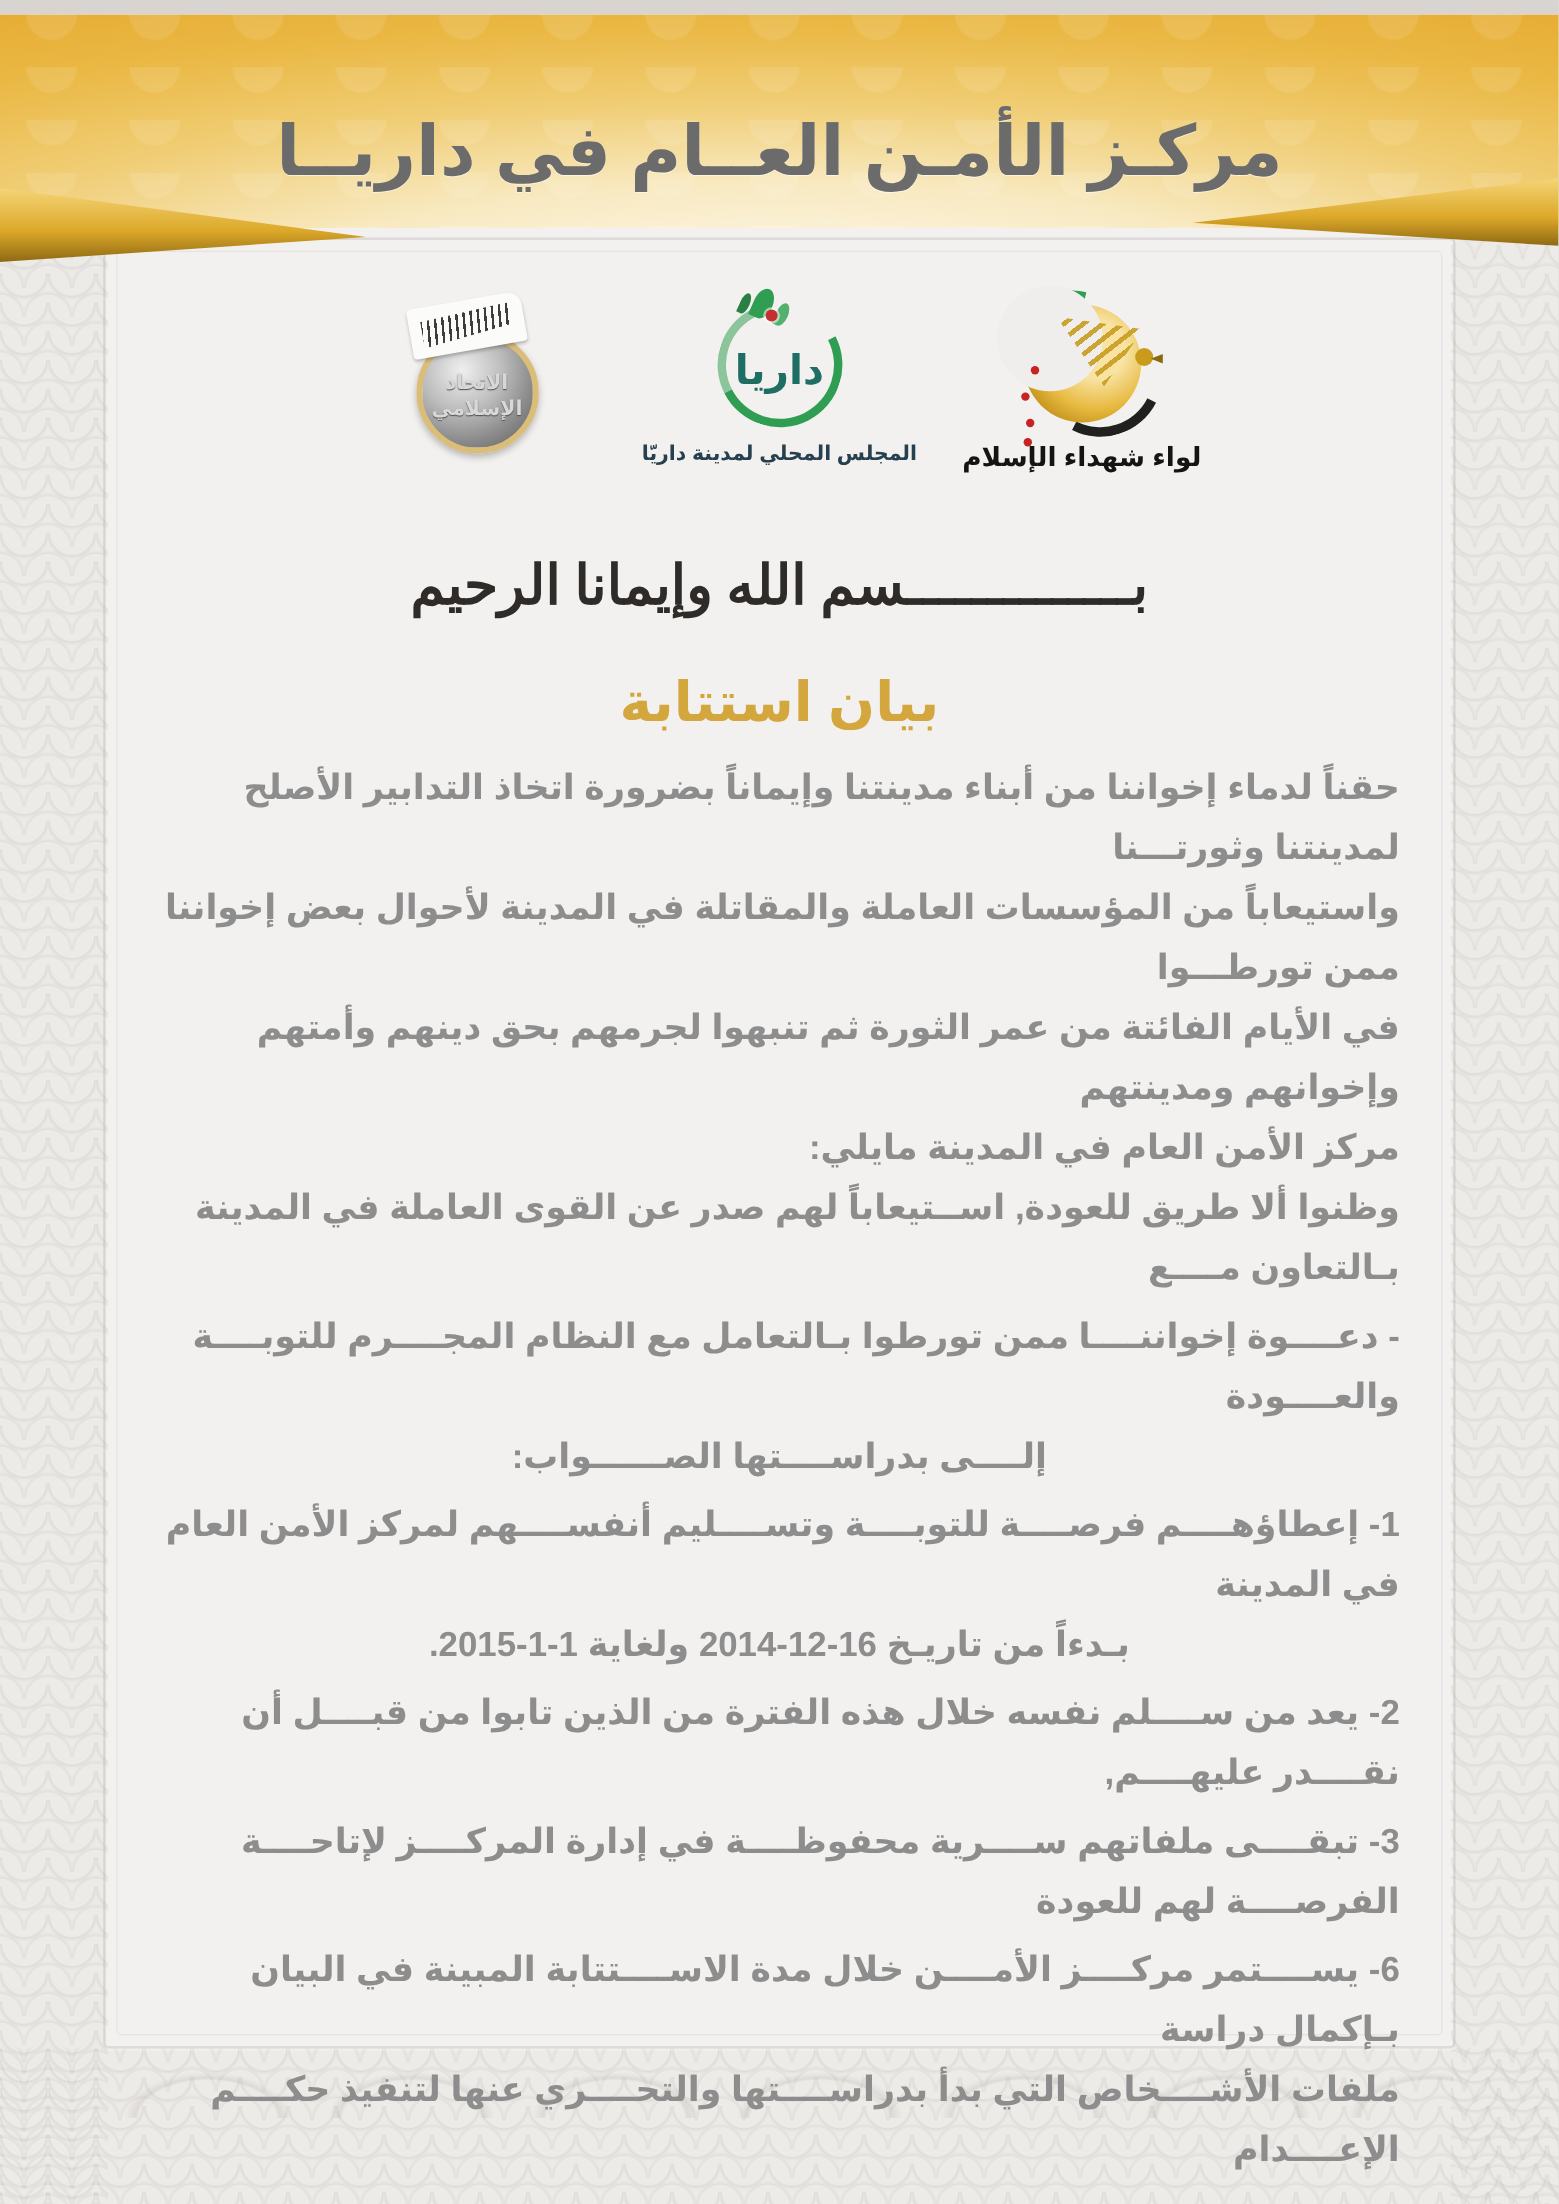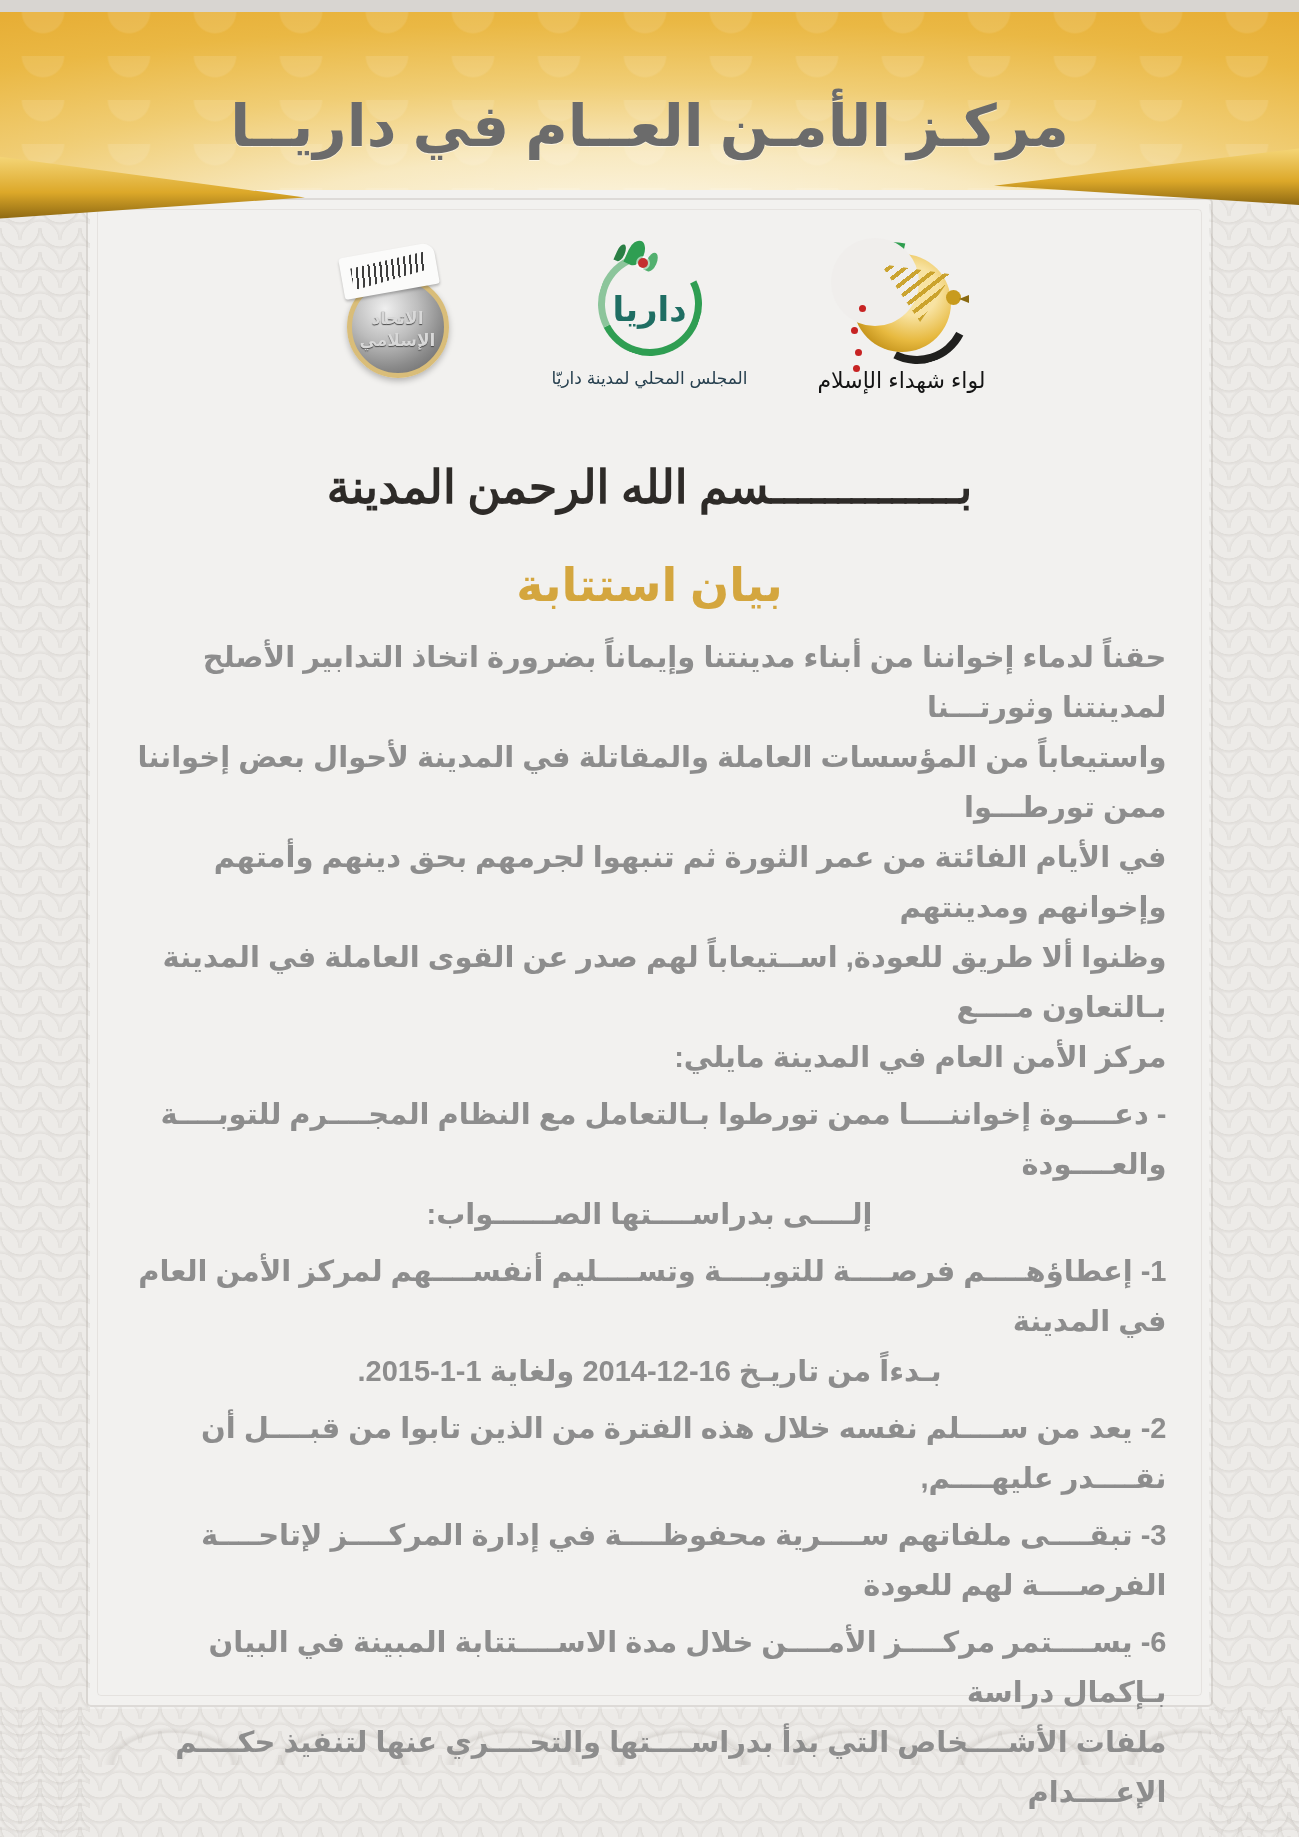--- a/index.html
+++ b/index.html
@@ -38,21 +38,21 @@
   .swoosh-right { right:0; bottom:-20px; width:305px; height:64px; transform:scaleX(-1);
     background:linear-gradient(180deg,#f6d87c 0%, #dca829 55%, #7e5c0e 100%);
     clip-path:polygon(0 4%, 0 92%, 100% 62%); }
   .band-title { position:absolute; left:0; right:0; top:80px; text-align:center;
     font-size:58px; font-weight:bold; color:#6b6b6b; letter-spacing:1px;
     text-shadow:0 1px 0 rgba(255,255,255,.55); }
   
   .logos { position:relative; z-index:2; display:flex; justify-content:center;
     align-items:flex-start; gap:52px; margin-top:58px; height:172px; }
   .logo { display:flex; flex-direction:column; align-items:center; width:200px; }
-  .logo-caption { margin-top:8px; font-weight:normal; white-space:nowrap; }
+  .logo-caption { margin-top:8px; font-weight:bold; white-space:nowrap; }
   .caption-shuhada { font-size:22px; color:#141414; letter-spacing:-1px; }
   .caption-council { font-size:17px; color:#27404f; }
   
   .bird { position:relative; width:130px; height:112px; }
   .arc-green { position:absolute; left:-4px; top:-6px; width:118px; height:118px; border-radius:50%;
     border:8px solid transparent; border-top-color:#2f9e4f; transform:rotate(-32deg); }
   .arc-black { position:absolute; right:-2px; bottom:-4px; width:104px; height:104px; border-radius:50%;
     border:8px solid transparent; border-bottom-color:#20201e; transform:rotate(-18deg); }
   .bird-swoosh { position:absolute; left:16px; top:6px; width:98px; height:98px; border-radius:50%;
     background:radial-gradient(circle at 62% 38%, #f8e3a2 0 28%, #e7b93f 58%, #b8860f 85%); }
@@ -150,30 +150,30 @@
         <div class="union-orb"></div>
         <div class="union-flag">
           <div class="flag-script"></div>
         </div>
         <div class="union-text">الاتحاد
 الإسلامي</div>
       </div>
     </div>
   </div>
 
-  <div class="basmala">بــــــــــــــسم الله الرحمن المدينة</div>
+  <div class="basmala">بــــــــــــــسم الله وإيمانا الرحيم</div>
 
   <h2 class="statement-heading">بيان استتابة</h2>
 
   <div class="content">
     <p class="line">حقناً لدماء إخواننا من أبناء مدينتنا وإيماناً بضرورة اتخاذ التدابير الأصلح لمدينتنا وثورتـــنا</p>
     <p class="line">واستيعاباً من المؤسسات العاملة والمقاتلة في المدينة لأحوال بعض إخواننا ممن تورطـــوا</p>
     <p class="line">في الأيام الفائتة من عمر الثورة ثم تنبهوا لجرمهم بحق دينهم وأمتهم وإخوانهم ومدينتهم</p>
+    <p class="line">مركز الأمن العام في المدينة مايلي:</p>
     <p class="line">وظنوا ألا طريق للعودة, اســتيعاباً لهم صدر عن القوى العاملة في المدينة بـالتعاون مــــع</p>
-    <p class="line">مركز الأمن العام في المدينة مايلي:</p>
 
     <div class="block">
       <p class="line">- دعــــوة إخواننــــا ممن تورطوا بـالتعامل مع النظام المجــــرم للتوبــــة والعــــودة</p>
       <p class="line center">إلــــى بدراســــتها الصــــــواب:</p>
     </div>
 
     <div class="block">
       <p class="line">1- إعطاؤهــــم فرصــــة للتوبــــة وتســــليم أنفســــهم لمركز الأمن العام في المدينة</p>
       <p class="line center">بـدءاً من تاريـخ 16-12-2014 ولغاية 1-1-2015.</p>
     </div>

